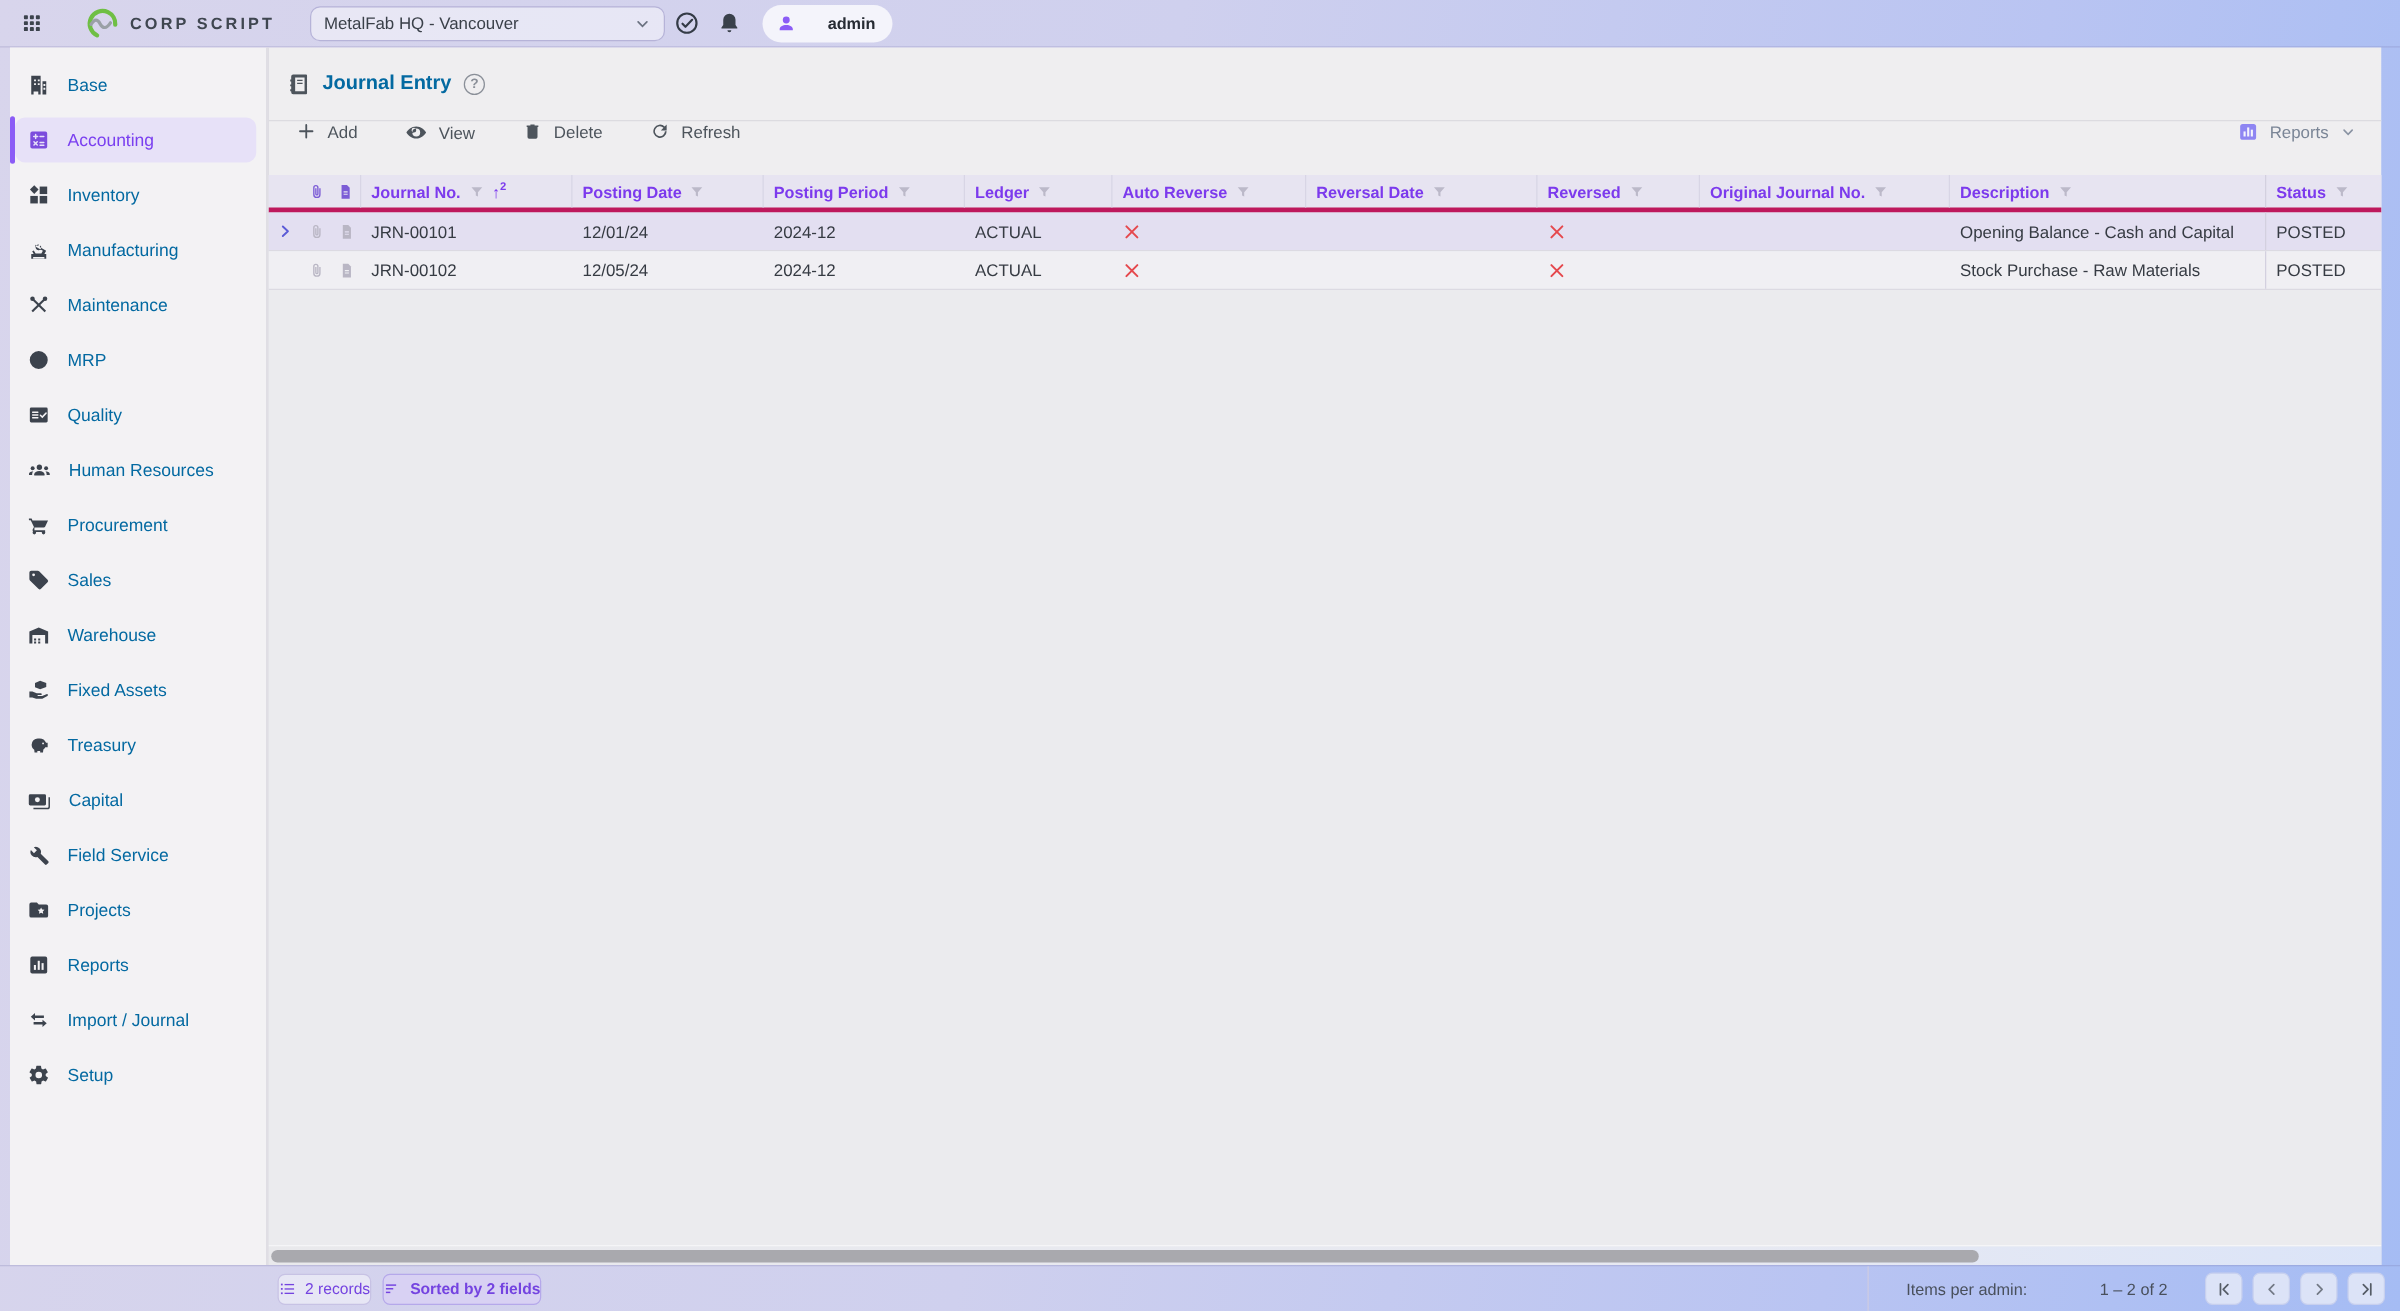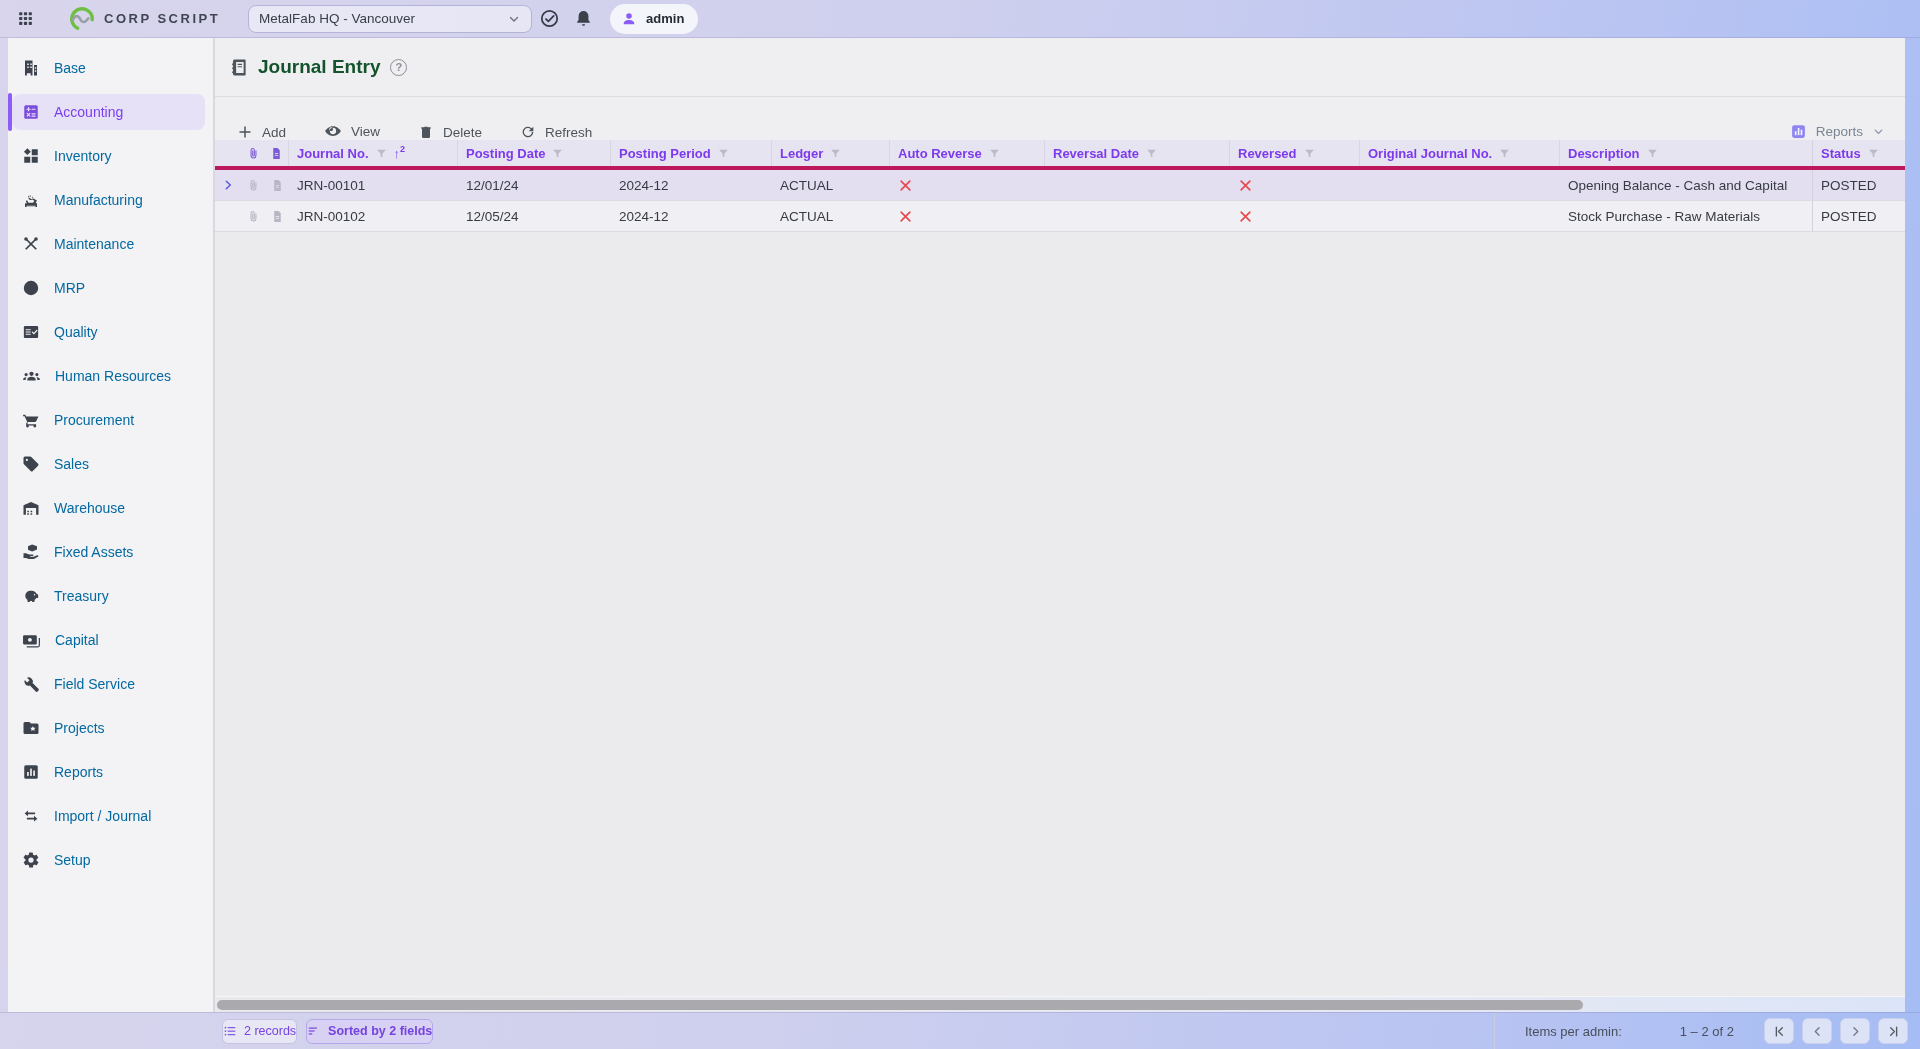--- a/index.html
+++ b/index.html
@@ -18,40 +18,40 @@
   .logo-text { font-weight:700; font-size:13px; letter-spacing:2.5px; color:#3f4650; }
   .company-select { margin-left:28px; width:284px; height:28px; border:1px solid #b6b3d8; border-radius:8px;
     background:rgba(255,255,255,.45); display:flex; align-items:center; padding:0 10px; gap:8px; color:#3a4049; font-size:13.5px; cursor:pointer; }
   .company-select .grow { flex:1; }
   .search-wrap { margin-left:auto; width:494px; height:28px; border:1px solid #bdc2e8; border-radius:8px;
     background:rgba(255,255,255,.35); display:flex; align-items:center; padding:0 10px; }
   .search-wrap input { flex:1; border:none; outline:none; background:transparent; font-size:13.5px; color:#3a4049; font-family:inherit; }
   .search-wrap input::placeholder { color:#8d93a8; }
   .top-ico { width:34px; height:28px; display:flex; align-items:center; justify-content:center; cursor:pointer; }
   .user-chip { margin-left:10px; height:30px; border-radius:15px; background:rgba(255,255,255,.75);
-    display:flex; align-items:center; gap:8px; padding:0 14px 0 10px; cursor:pointer; }
+    display:flex; align-items:center; gap:24px; padding:0 14px 0 10px; cursor:pointer; }
   .user-chip .name { font-weight:700; font-size:13px; color:#262b33; }
 
   
   .mid { flex:1; display:flex; min-height:0; }
   .sidebar { width:206px; flex:none; margin-left:8px; background:#f3f2f4; border-right:1px solid #d9d8de; padding-top:12px; overflow:hidden; }
   .side-item { position:relative; height:36px; margin:0 8px 8px 4px; display:flex; align-items:center; gap:14px;
     padding-left:10px; border-radius:8px; color:#0369a1; font-size:14px; cursor:pointer; }
   .side-item .lbl { white-space:nowrap; }
   .side-item svg { fill:#3c434d; }
   .side-item.selected { background:#e7e1f8; color:#7a3ff0; font-weight:500; }
   .side-item.selected svg { fill:#7c4ddd; }
   .side-item.selected::before { content:''; position:absolute; left:-4px; top:-1px; bottom:-1px; width:4px; border-radius:2px; background:#8b5cf6; }
 
   .main { flex:1; margin-right:15px; display:flex; flex-direction:column; min-width:0; background:#efeef0; border-left:1px solid #d9d8de; }
   .title-row { height:58px; flex:none; display:flex; align-items:center; gap:10px; padding-left:14px; }
-  .page-title { font-size:19px; font-weight:700; color:#14532d; }
+  .page-title { font-size:16px; font-weight:700; color:#0369a1; }
   .help-circle { width:17px; height:17px; border:1.5px solid #8a8f98; border-radius:50%; color:#8a8f98;
     font-size:11px; display:flex; align-items:center; justify-content:center; font-weight:700; cursor:pointer; }
-  .toolbar { height:44px; flex:none; border-top:1px solid #dcdbe0; display:flex; align-items:flex-end; gap:38px; padding:0 20px 0 22px; }
+  .toolbar { height:44px; flex:none; border-top:1px solid #dcdbe0; display:flex; align-items:flex-start; gap:38px; padding:0 20px 0 22px; }
   .tool-btn { display:flex; align-items:center; gap:9px; color:#4d545c; font-size:13.5px; cursor:pointer; }
   .reports-btn { margin-left:auto; display:flex; align-items:center; gap:9px; color:#7a8596; font-size:13.5px; cursor:pointer; }
 
   
   .grid { flex:1; display:flex; flex-direction:column; min-height:0; background:#ebebee; }
   .thead { height:30px; flex:none; display:flex; background:#e7e4f1; border-bottom:4px solid #be185d; }
   .th { display:flex; align-items:center; gap:6px; padding-left:8px; color:#7c3aed; font-weight:700; font-size:13px; white-space:nowrap; overflow:hidden; cursor:pointer; }
   .th + .th.bordered, .th.bordered { border-right:1px solid #d8d5e5; }
   .trow { height:31px; flex:none; display:flex; border-bottom:1px solid #dcdae2; background:#f0eff3; cursor:pointer; }
   .trow.selected { background:#e3dff1; }

